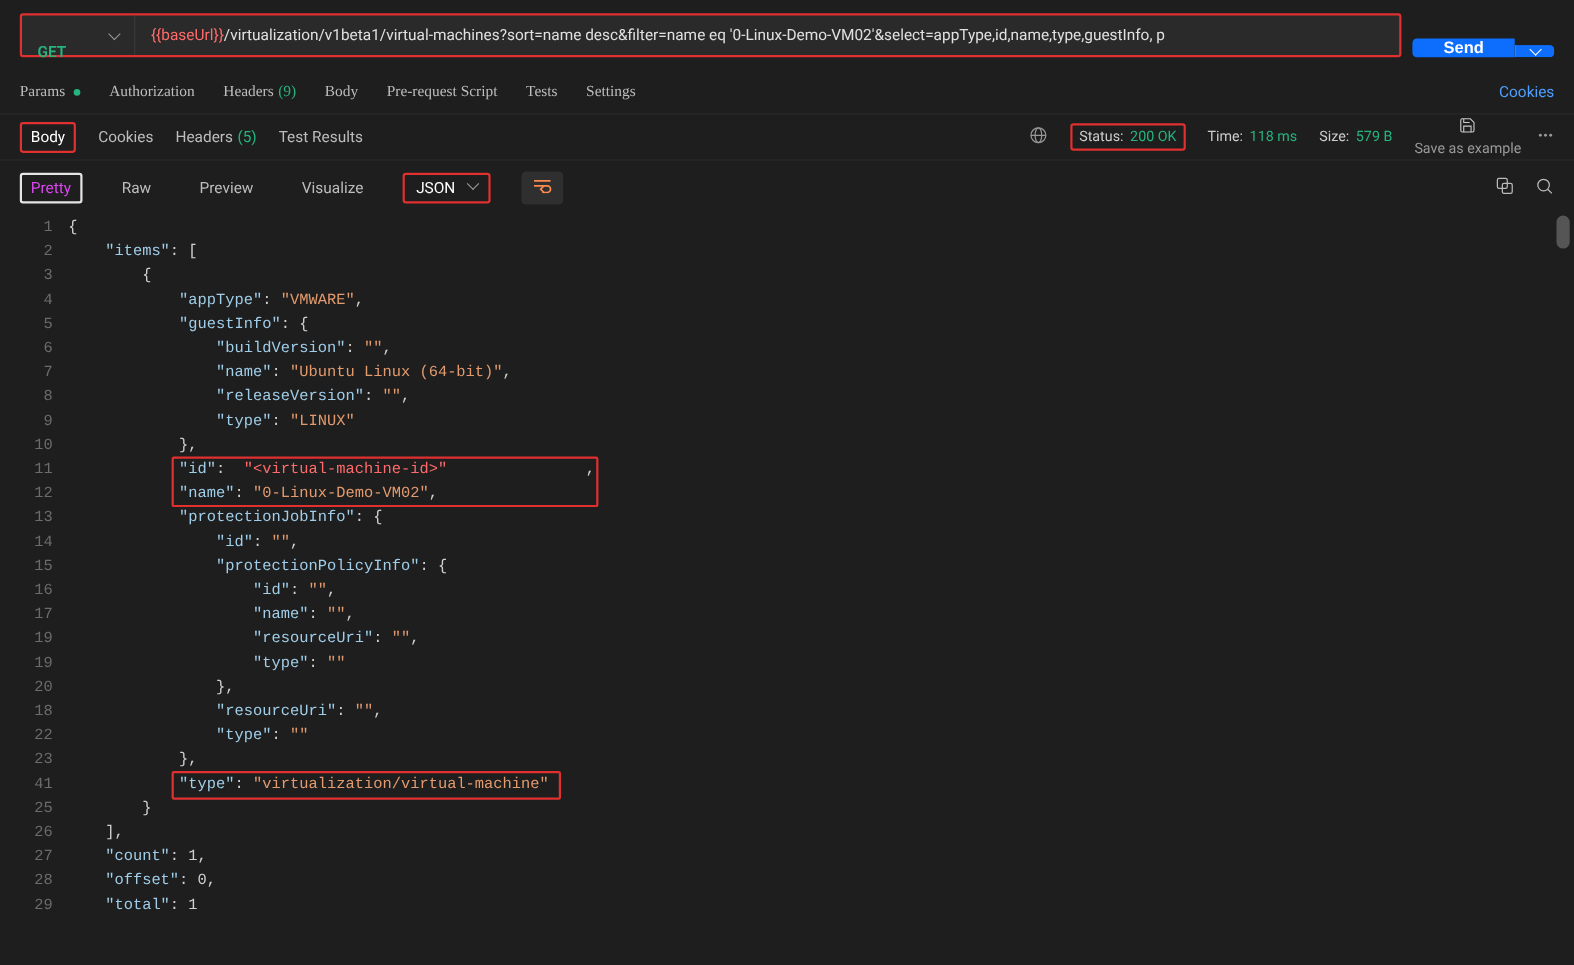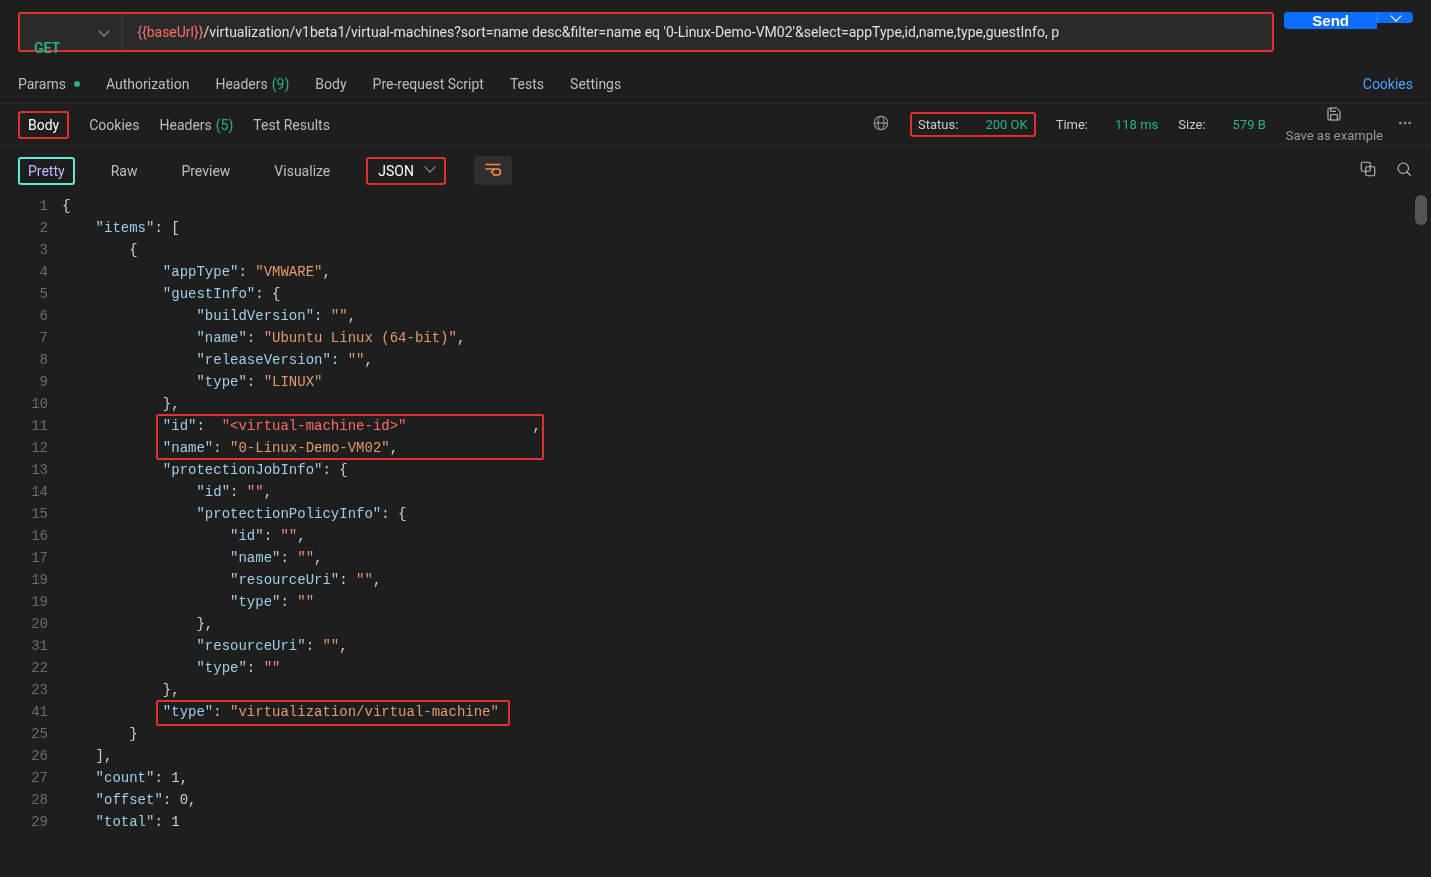--- a/index.html
+++ b/index.html
@@ -47,21 +47,21 @@
     flex: 1;
     padding: 0 14px;
     font-size: 14px;
     white-space: nowrap;
     overflow: hidden;
   }
   .url-var { color: #ff6b6b; }
   .url-rest { color: #e0e0e0; }
   .send-btn-group {
     display: flex;
-    align-items: flex-start;
+    align-items: flex-end;
     border-radius: 12px;
   }
   .send-btn {
     background: #0d6efd;
     color: #fff;
     border: none;
     padding: 0 28px;
     font-size: 15px;
     font-weight: 600;
     border-radius: 4px 0 0 4px;
@@ -81,21 +81,21 @@
     align-items: center;
     padding: 0 18px;
     gap: 26px;
     height: 40px;
     border-bottom: 1px solid #2a2a2a;
   }
   .tab-main {
     color: #bdbdbd;
     font-size: 14px;
     cursor: pointer;
-    display: flex; align-items: center; gap: 4px;
+    display: flex; align-items: center; gap: 4px; font-family: Liberation Serif, serif;
   }
   .tab-green-dot::after {
     content:"";
     width:6px;height:6px;border-radius:50%;
     background:#26b47f;display:inline-block;margin-left:4px;
   }
   .tab-count { color:#26b47f; }
   .flex-spacer { flex: 1; }
   .cookies-link { color:#4ea0ff; font-size:14px; cursor:pointer; }
 
@@ -115,38 +115,38 @@
     border: 2px solid #e03030;
     color:#fff;
     padding: 4px 8px;
     border-radius: 3px;
   }
   .status-block {
     display:flex;align-items:center;gap:6px;
     font-size:13px;
   }
   .status-boxed { border:2px solid #e03030; padding:3px 6px; border-radius:3px; }
-  .status-green { color:#26b47f;margin-left:21px; }
+  .status-green { color:#26b47f; }
   .right-icons { display:flex;align-items:center;gap:14px; }
   .network-icon, .save-icon, .more-icon {
     color:#999; cursor:pointer;flex-direction:column;
   }
 
   .format-row {
     display:flex;align-items:center;
     padding: 10px 18px;
     gap:28px;
   }
   .format-tab {
     color:#bdbdbd;font-size:14px;cursor:pointer;
     padding:4px 8px;
   }
   .format-tab-active {
-    border:2px solid #5eead4;
-    color:#c4b5fd;
+    border:2px solid #e5e5e5;
+    color:#d946ef;
     border-radius:3px;
   }
   .json-drop {
     border:2px solid #e03030;
     display:flex;align-items:flex-start;gap:12px;
     padding:4px 10px;border-radius:3px;
     color:#fff;font-size:14px;cursor:pointer;
   }
   .wrap-icon {
     background:#2f2f2f;
@@ -330,21 +330,21 @@
       <div>11</div>
       <div>12</div>
       <div>13</div>
       <div>14</div>
       <div>15</div>
       <div>16</div>
       <div>17</div>
       <div>19</div>
       <div>19</div>
       <div>20</div>
-      <div>31</div>
+      <div>18</div>
       <div>22</div>
       <div>23</div>
       <div>41</div>
       <div>25</div>
       <div>26</div>
       <div>27</div>
       <div>28</div>
       <div>29</div>
     </div>
   <div class="code" id="code">

